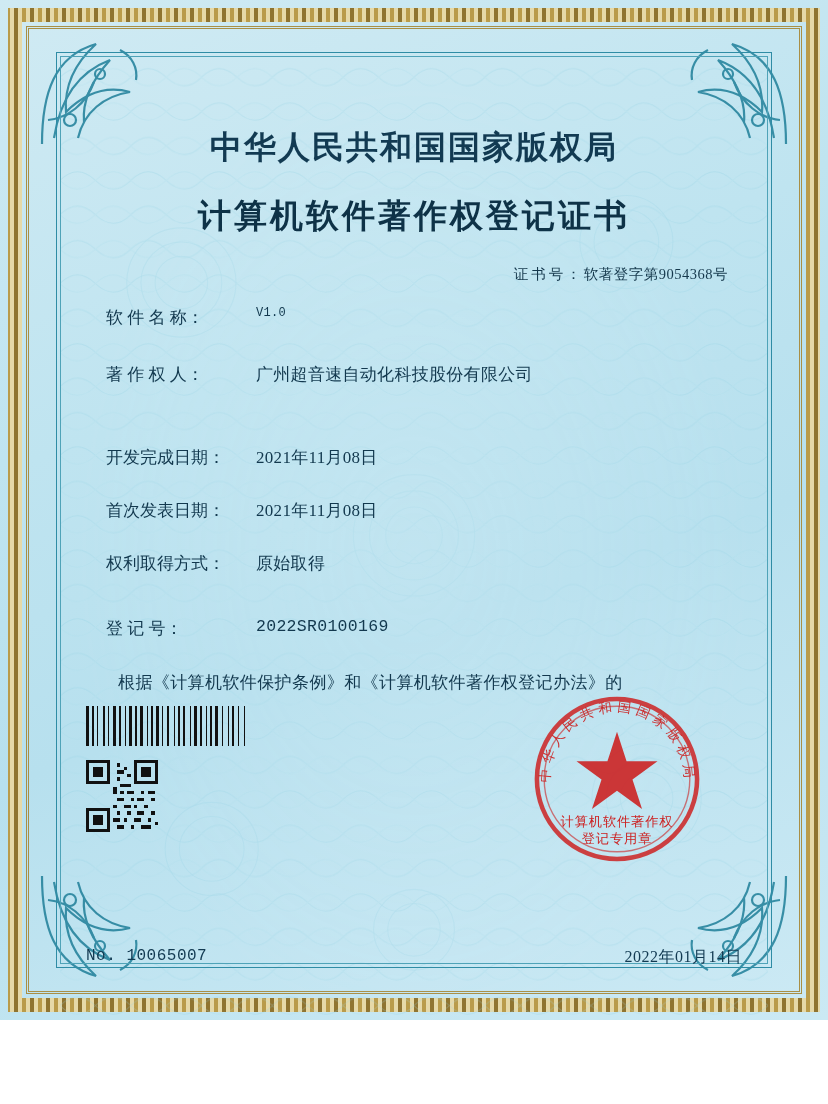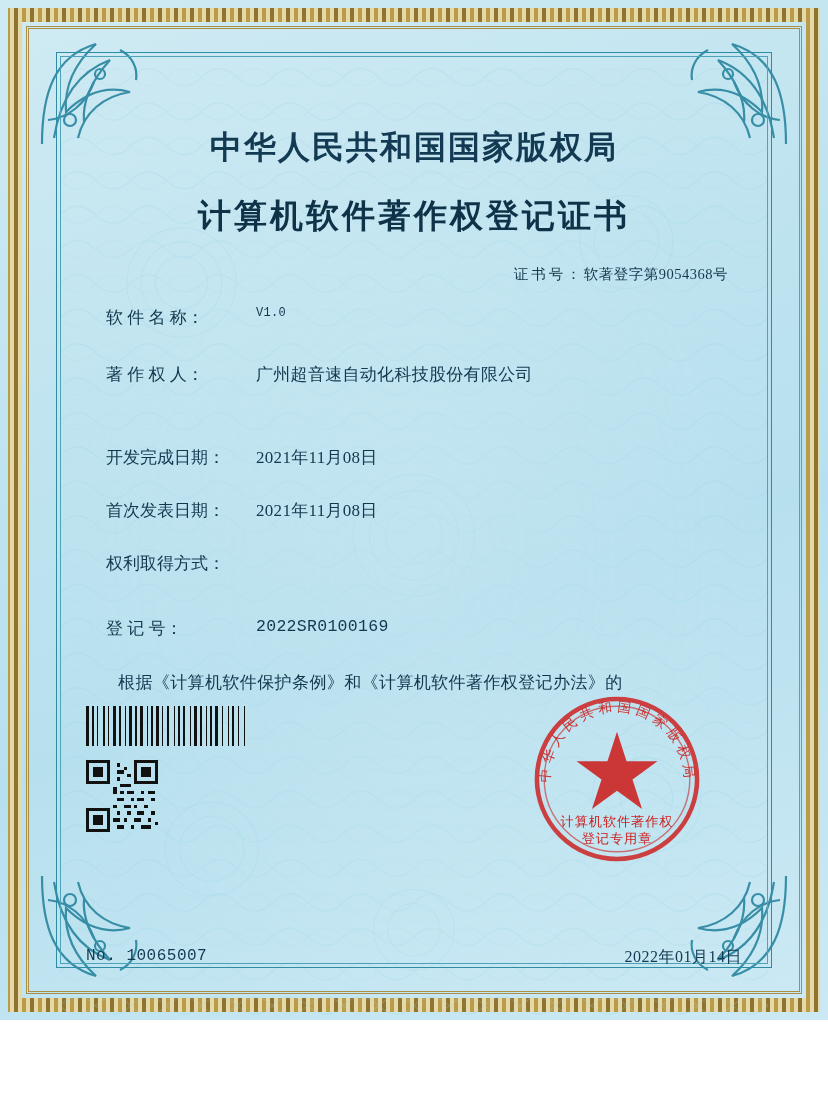--- a/index.html
+++ b/index.html
@@ -279,20 +279,21 @@
 
       <div class="frow">
         <div class="flabel">首次发表日期：</div>
         <div class="fvalue">2021年11月08日</div>
       </div>
 
       <div style="height:12px"></div>
 
       <div class="frow">
         <div class="flabel">权利取得方式：</div>
+        <div class="fvalue">原始取得</div>
       </div>
 
       <div style="height:12px"></div>
 
 
       <div style="height:12px"></div>
 
       <div class="frow">
         <div class="flabel">登 记 号：</div>
         <div class="fvalue mono">2022SR0100169</div>

